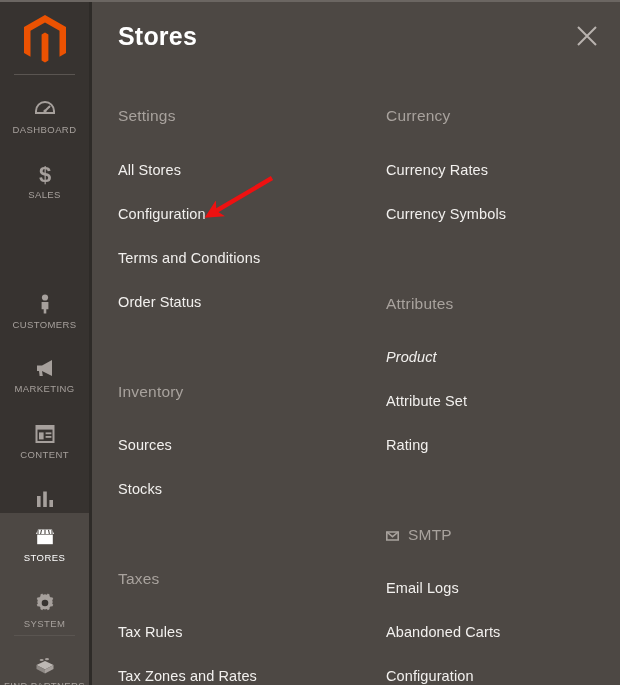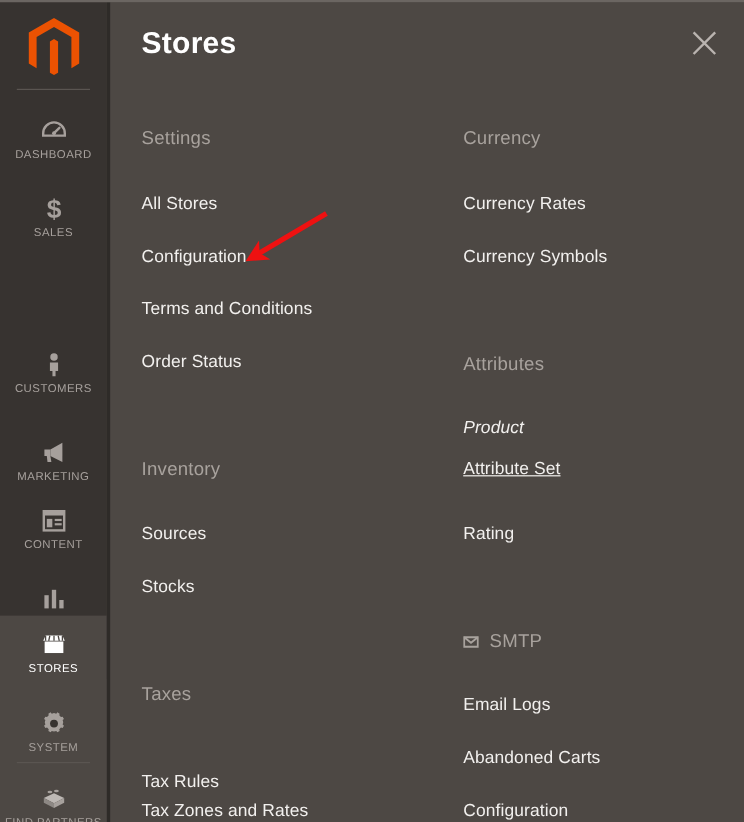--- a/index.html
+++ b/index.html
@@ -125,21 +125,21 @@
     <div class="nav-item" style="top:279px;">
       <span class="nav-icon">
         <svg viewBox="0 0 24 24">
             <circle cx="12" cy="5.5" r="3.1" fill="#a6a09c"></circle>
             <path d="M8.6 10 h6.8 v7.2 h-2.1 v4.3 h-2.6 v-4.3 H8.6 Z" fill="#a6a09c"></path>
           </svg>
       </span>
       <span class="nav-label">CUSTOMERS</span>
     </div>
 
-    <div class="nav-item" style="top:352px;">
+    <div class="nav-item" style="top:332px;justify-content:flex-end;">
       <span class="nav-icon">
         <svg viewBox="0 0 24 24">
             <path d="M19 4 L9 9.5 L9 15 L19 20 Z" fill="#a6a09c"></path>
             <path d="M4 9.5 h5 v5.5 H4 Z" fill="#a6a09c"></path>
             <path d="M6 15 h3 l.8 5 H6.6 Z" fill="#a6a09c"></path>
           </svg>
       </span>
       <span class="nav-label">MARKETING</span>
     </div>
 
@@ -221,33 +221,33 @@
       <div class="mi" style="top:160px;">All Stores</div>
       <div class="mi" style="top:204px;">Configuration</div>
       <div class="mi" style="top:248px;">Terms and Conditions</div>
       <div class="mi" style="top:292px;">Order Status</div>
 
       <div class="grp-title" style="top:381px;">Inventory</div>
       <div class="mi" style="top:435px;">Sources</div>
       <div class="mi" style="top:479px;">Stocks</div>
 
       <div class="grp-title" style="top:568px;">Taxes</div>
-      <div class="mi" style="top:622px;margin-top:20px;">Tax Rules</div>
+      <div class="mi" style="top:622px;">Tax Rules</div>
       <div class="mi" style="top:666px;">Tax Zones and Rates</div>
     </div>
 
     <div class="col col-right">
 
       <div class="grp-title" style="top:105px;">Currency</div>
       <div class="mi" style="top:160px;">Currency Rates</div>
       <div class="mi" style="top:204px;">Currency Symbols</div>
 
       <div class="grp-title" style="top:293px;">Attributes</div>
       <div class="mi" style="top:347px;font-style:italic;">Product</div>
-      <div class="mi" style="top:381px;text-decoration:underline;">Attribute Set</div>
+      <div class="mi" style="top:391px;">Attribute Set</div>
       <div class="mi" style="top:435px;">Rating</div>
 
       <div class="grp-title" style="top:524px;">
         <span class="smtp-icon">
           <svg width="13" height="10" viewBox="0 0 13 10">
             <path d="M0.8 1 h11.4 v8 H0.8 Z" fill="none" stroke="#a8a29d" stroke-width="1.6"></path>
             <path d="M0.8 1 L6.5 5.6 L12.2 1" fill="none" stroke="#a8a29d" stroke-width="1.6"></path>
           </svg>
         </span><span>SMTP</span>
       </div>

